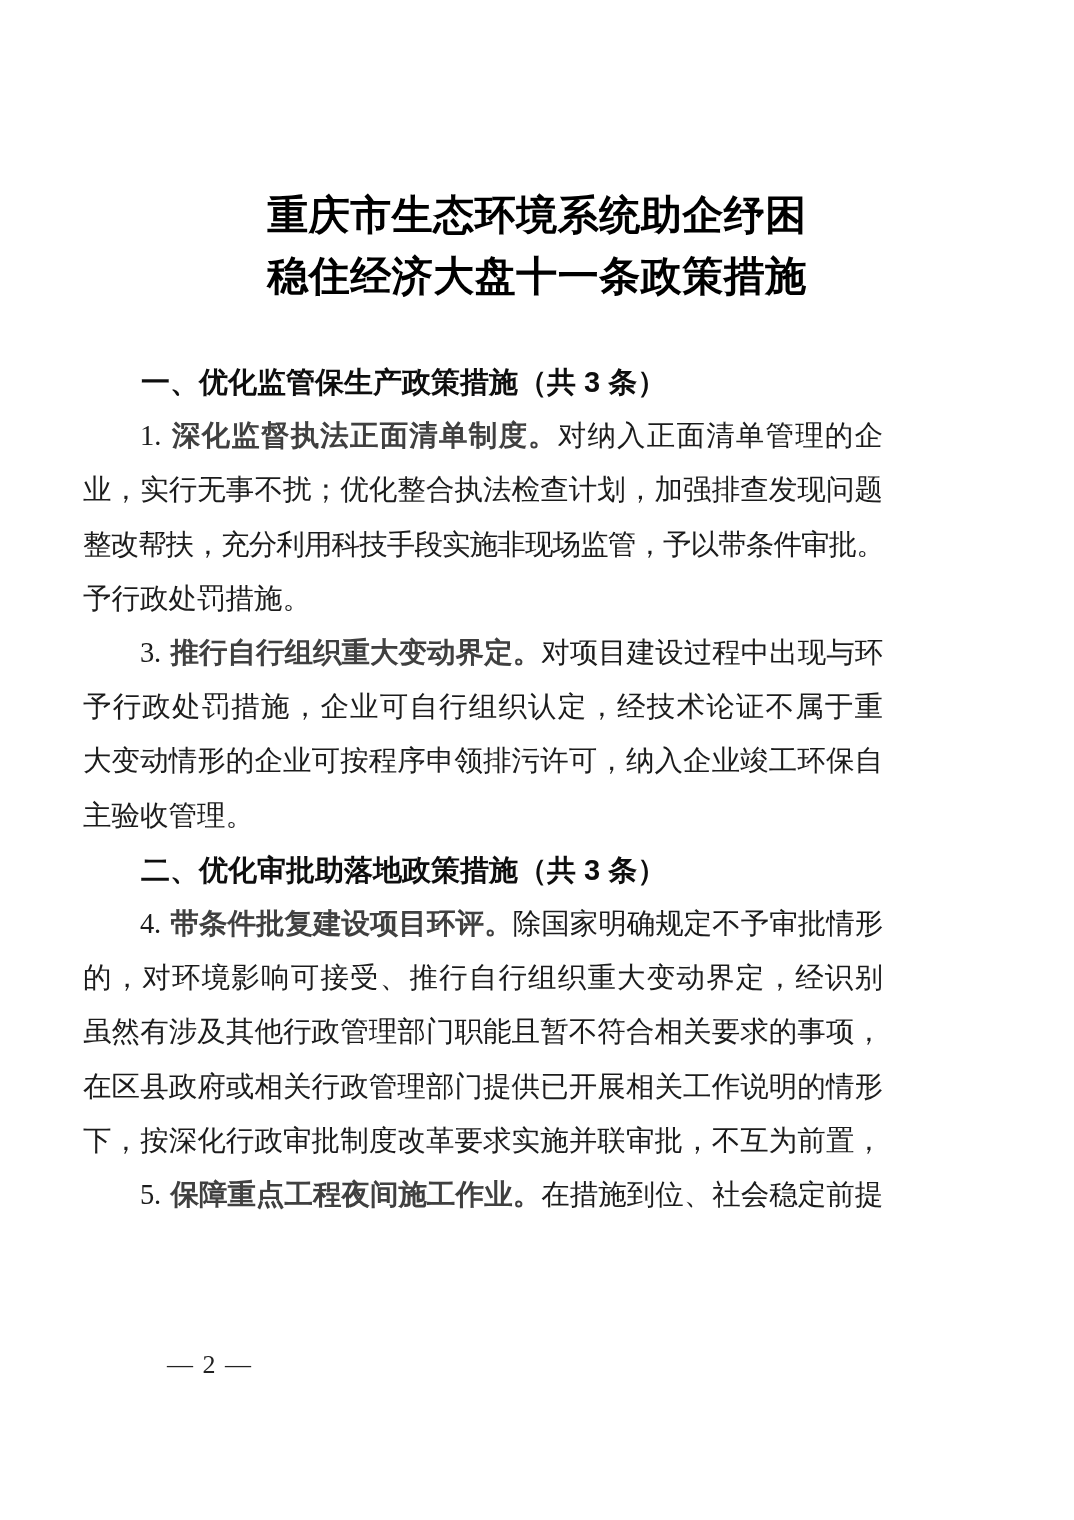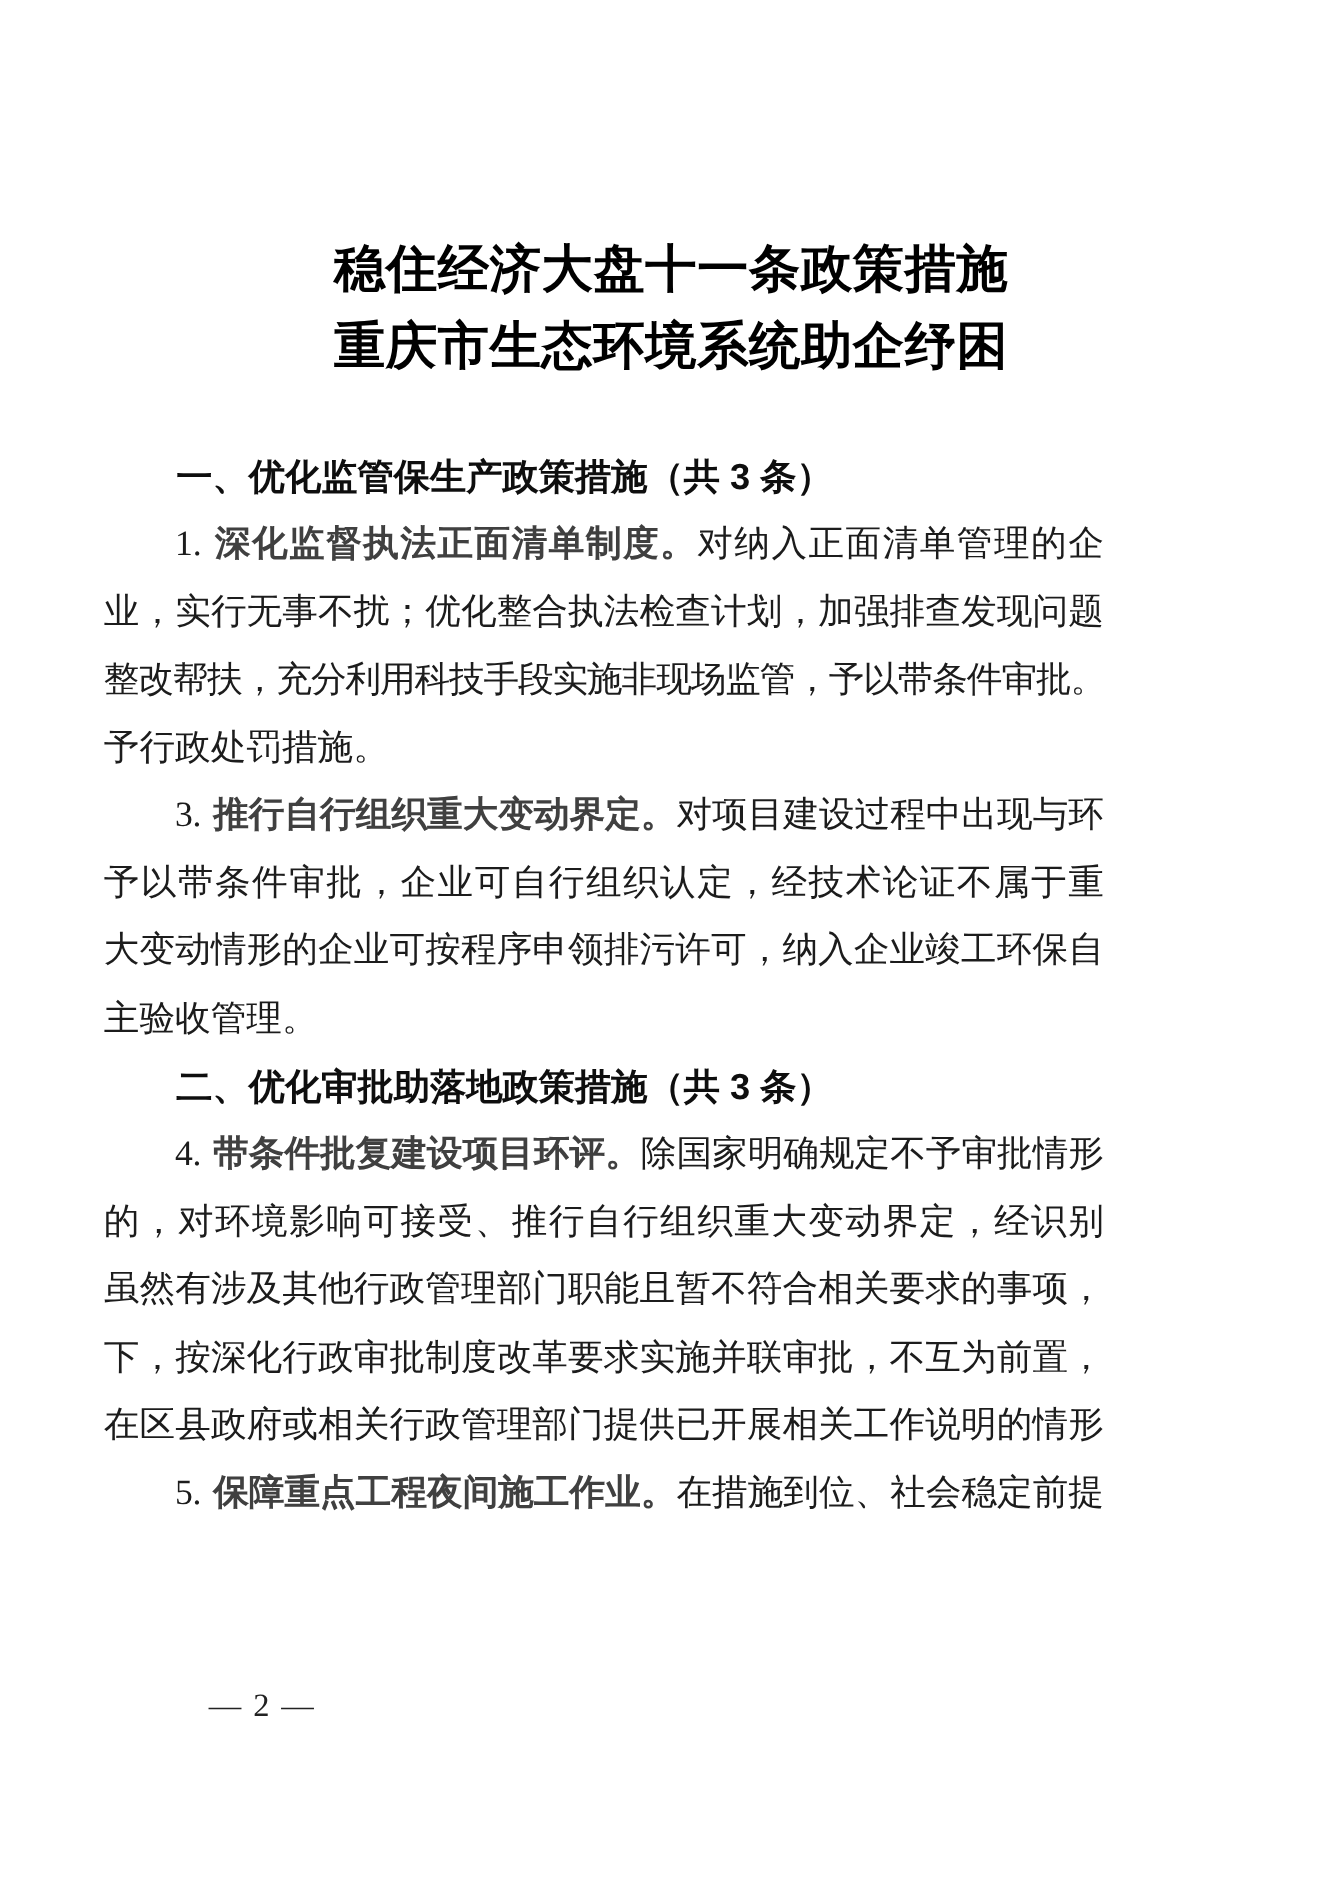--- a/index.html
+++ b/index.html
@@ -73,46 +73,46 @@
     letter-spacing: 1.5px;
     color: #222222;
   }
 </style>
 </head>
 <body>
 
 <div class="page">
 
   <div class="title-block">
+    <span class="title-line">重庆市生态环境系统助企纾困</span>
     <span class="title-line">稳住经济大盘十一条政策措施</span>
-    <span class="title-line">重庆市生态环境系统助企纾困</span>
   </div>
 
   <div class="content">
 
     <div class="heading">一、优化监管保生产政策措施（共 3 条）</div>
 
     <div class="line first j"><span class="num">1.</span><span class="lead">深化监督执法正面清单制度。</span><span>对纳入正面清单管理的企</span></div>
     <div class="line j"><span>业，实行无事不扰；优化整合执法检查计划，加强排查发现问题</span></div>
     <div class="line j t30"><span>整改帮扶，充分利用科技手段实施非现场监管，予以带条件审批。</span></div>
 
     <div class="line last"><span>予行政处罚措施。</span></div>
 
     <div class="line first j t1"><span class="num">3.</span><span class="lead">推行自行组织重大变动界定。</span><span>对项目建设过程中出现与环</span></div>
-    <div class="line j"><span>予以带条件审批，企业可自行组织认定，经技术论证不属于重</span></div>
+    <div class="line j"><span>予行政处罚措施，企业可自行组织认定，经技术论证不属于重</span></div>
     <div class="line j"><span>大变动情形的企业可按程序申领排污许可，纳入企业竣工环保自</span></div>
     <div class="line last"><span>主验收管理。</span></div>
 
     <div class="heading">二、优化审批助落地政策措施（共 3 条）</div>
 
     <div class="line first j t1"><span class="num">4.</span><span class="lead">带条件批复建设项目环评。</span><span>除国家明确规定不予审批情形</span></div>
     <div class="line j"><span>的，对环境影响可接受、推行自行组织重大变动界定，经识别</span></div>
     <div class="line j"><span>虽然有涉及其他行政管理部门职能且暂不符合相关要求的事项，</span></div>
+    <div class="line j"><span>在区县政府或相关行政管理部门提供已开展相关工作说明的情形</span></div>
     <div class="line j"><span>下，按深化行政审批制度改革要求实施并联审批，不互为前置，</span></div>
-    <div class="line j"><span>在区县政府或相关行政管理部门提供已开展相关工作说明的情形</span></div>
 
     <div class="line first j t1"><span class="num">5.</span><span class="lead">保障重点工程夜间施工作业。</span><span>在措施到位、社会稳定前提</span></div>
 
   </div>
 
   <div class="footer">— 2 —</div>
 
 </div>
 
 </body></html>

